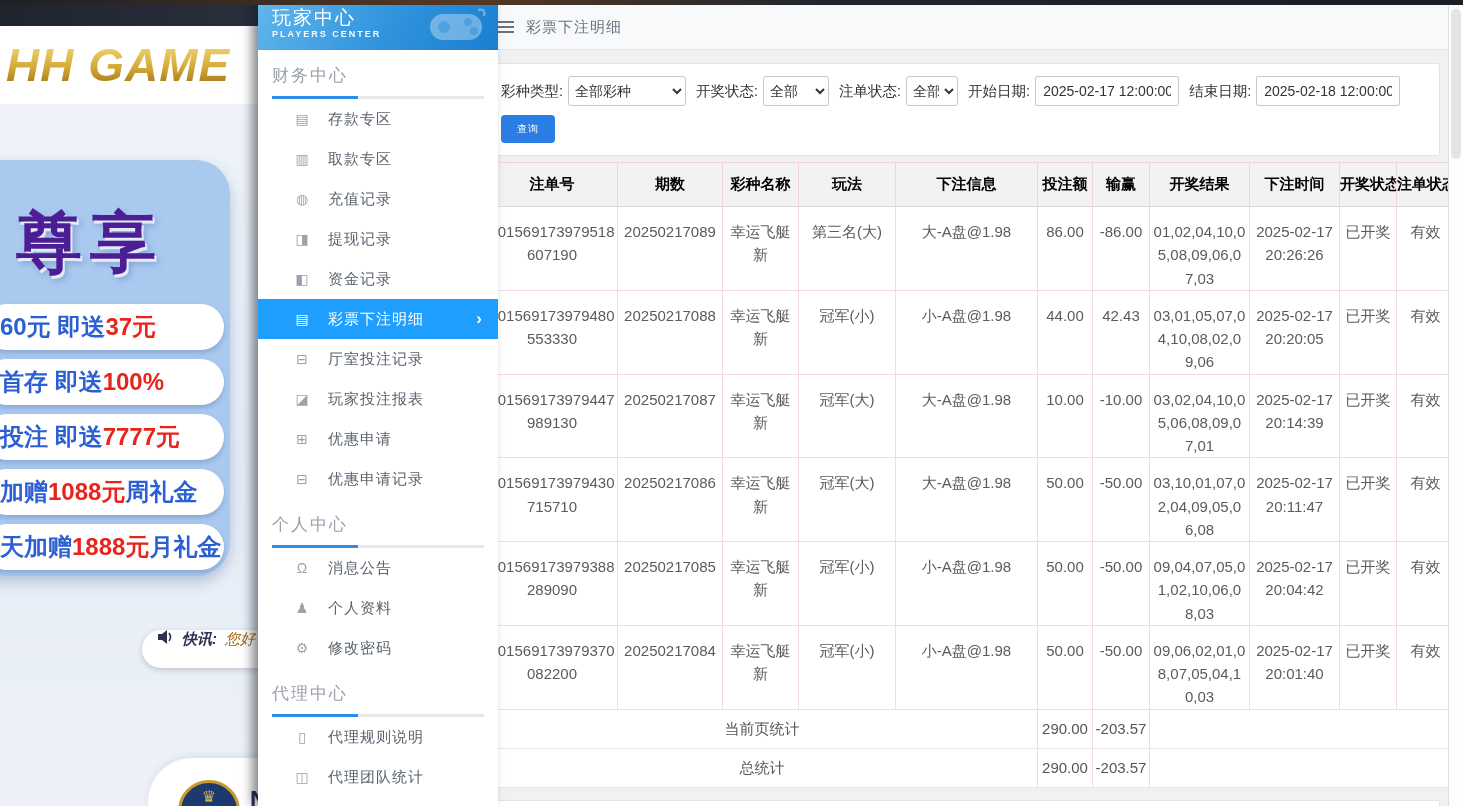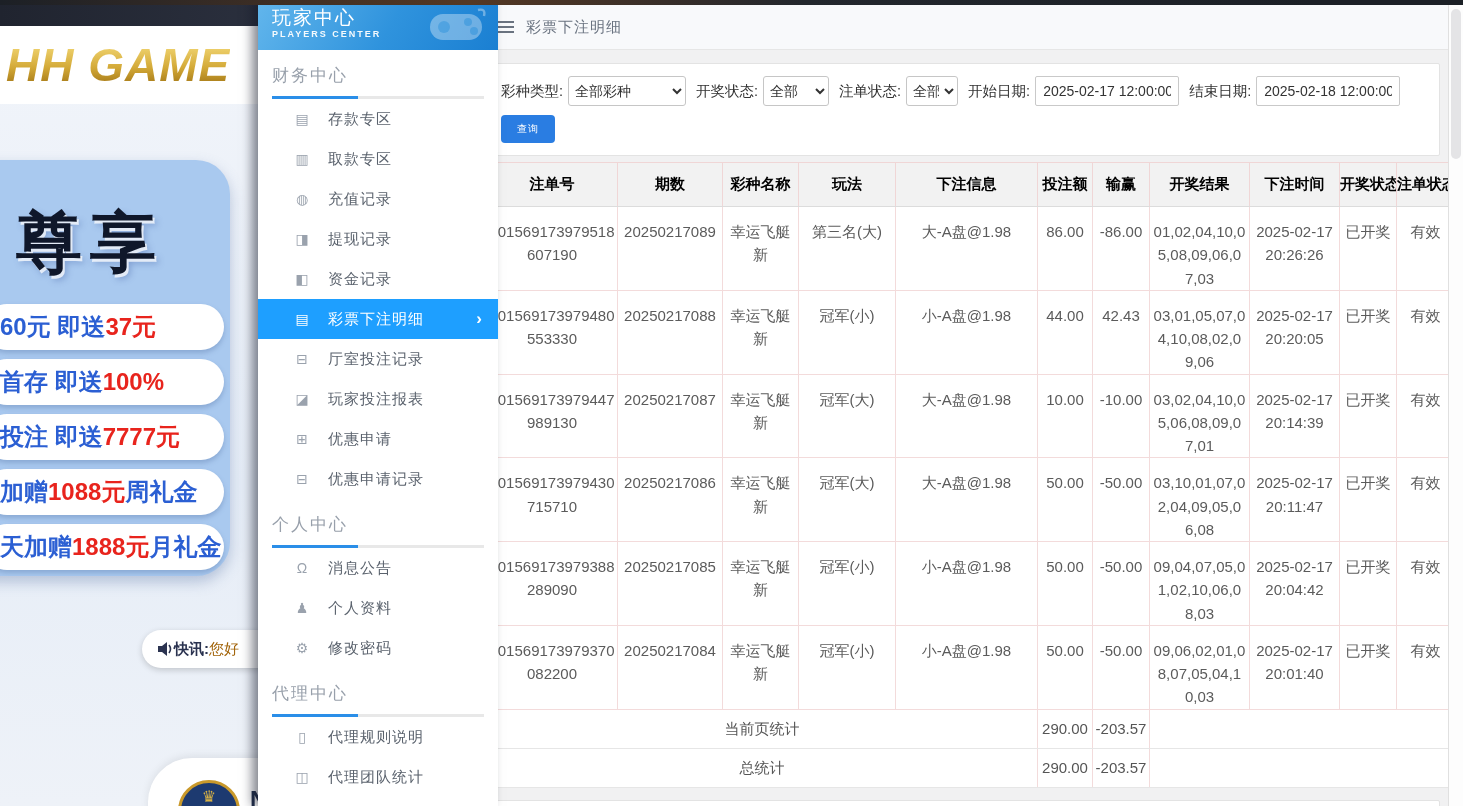--- a/index.html
+++ b/index.html
@@ -18,28 +18,28 @@
     background:linear-gradient(90deg,#20242f,#2a2f3d); }
   .logo-strip { position:absolute; left:0; top:26px; width:258px; height:78px; background:#fff;
     display:flex; align-items:center; overflow:hidden; }
   .logo-text { font-style:italic; font-weight:900; font-size:46px; letter-spacing:1px; white-space:nowrap;
     padding-left:6px; color:#c9992b;
     background:linear-gradient(180deg,#f3d876 10%,#d3a937 55%,#9a6d10 95%);
     -webkit-background-clip:text; background-clip:text; -webkit-text-fill-color:transparent; }
   .promo-card { position:absolute; left:-42px; top:160px; width:272px; height:416px;
     background:#a9c9ef; border-radius:34px; box-shadow:0 6px 14px rgba(80,110,160,.35); overflow:hidden; }
   .promo-headline { margin:38px 0 16px 58px; font-size:66px; font-weight:900; letter-spacing:8px;
-    color:#0f172a; text-shadow:2px 3px 0 rgba(255,255,255,.75), 4px 5px 6px rgba(60,90,160,.35); }
+    color:#4c1d95; text-shadow:2px 3px 0 rgba(255,255,255,.75), 4px 5px 6px rgba(60,90,160,.35); }
   .promo-pill { margin:9px 0 9px 26px; width:240px; background:#fff; border-radius:999px;
     padding:7px 16px; font-size:24px; font-weight:900; white-space:nowrap; color:#2b5fd3;
     box-shadow:0 3px 5px rgba(90,120,170,.4); }
   .promo-pill .hot { color:#e8241d; }
   .ticker-pill { position:absolute; left:142px; top:630px; width:220px; height:38px; background:#fff;
-    border-radius:999px; box-shadow:0 2px 6px rgba(0,0,0,.18); display:flex; align-items:center;
-    padding-left:16px; white-space:nowrap; }
+    border-radius:999px; box-shadow:0 2px 6px rgba(0,0,0,.18); display:flex; 
+    gap:8px; padding-left:16px; white-space:nowrap;font-style:italic; }
   .ticker-label { font-size:15px; font-weight:bold; color:#2b3350; }
   .ticker-text { font-size:15px; color:#a16207; }
   .bottom-panel { position:absolute; left:148px; top:758px; width:220px; height:60px; background:#fff;
     border-radius:44px 0 0 0; box-shadow:0 -2px 8px rgba(0,0,0,.08); }
   .club-circle { position:absolute; left:30px; top:22px; width:62px; height:62px; border-radius:50%;
     background:#1d3a70; border:3px solid #c9992b; display:flex; justify-content:center; padding-top:6px; }
   .club-emblem { color:#d9b245; font-size:16px; line-height:1; }
   .club-n { position:absolute; left:102px; top:28px; font-size:24px; font-weight:900; color:#22304d; }
 
   

